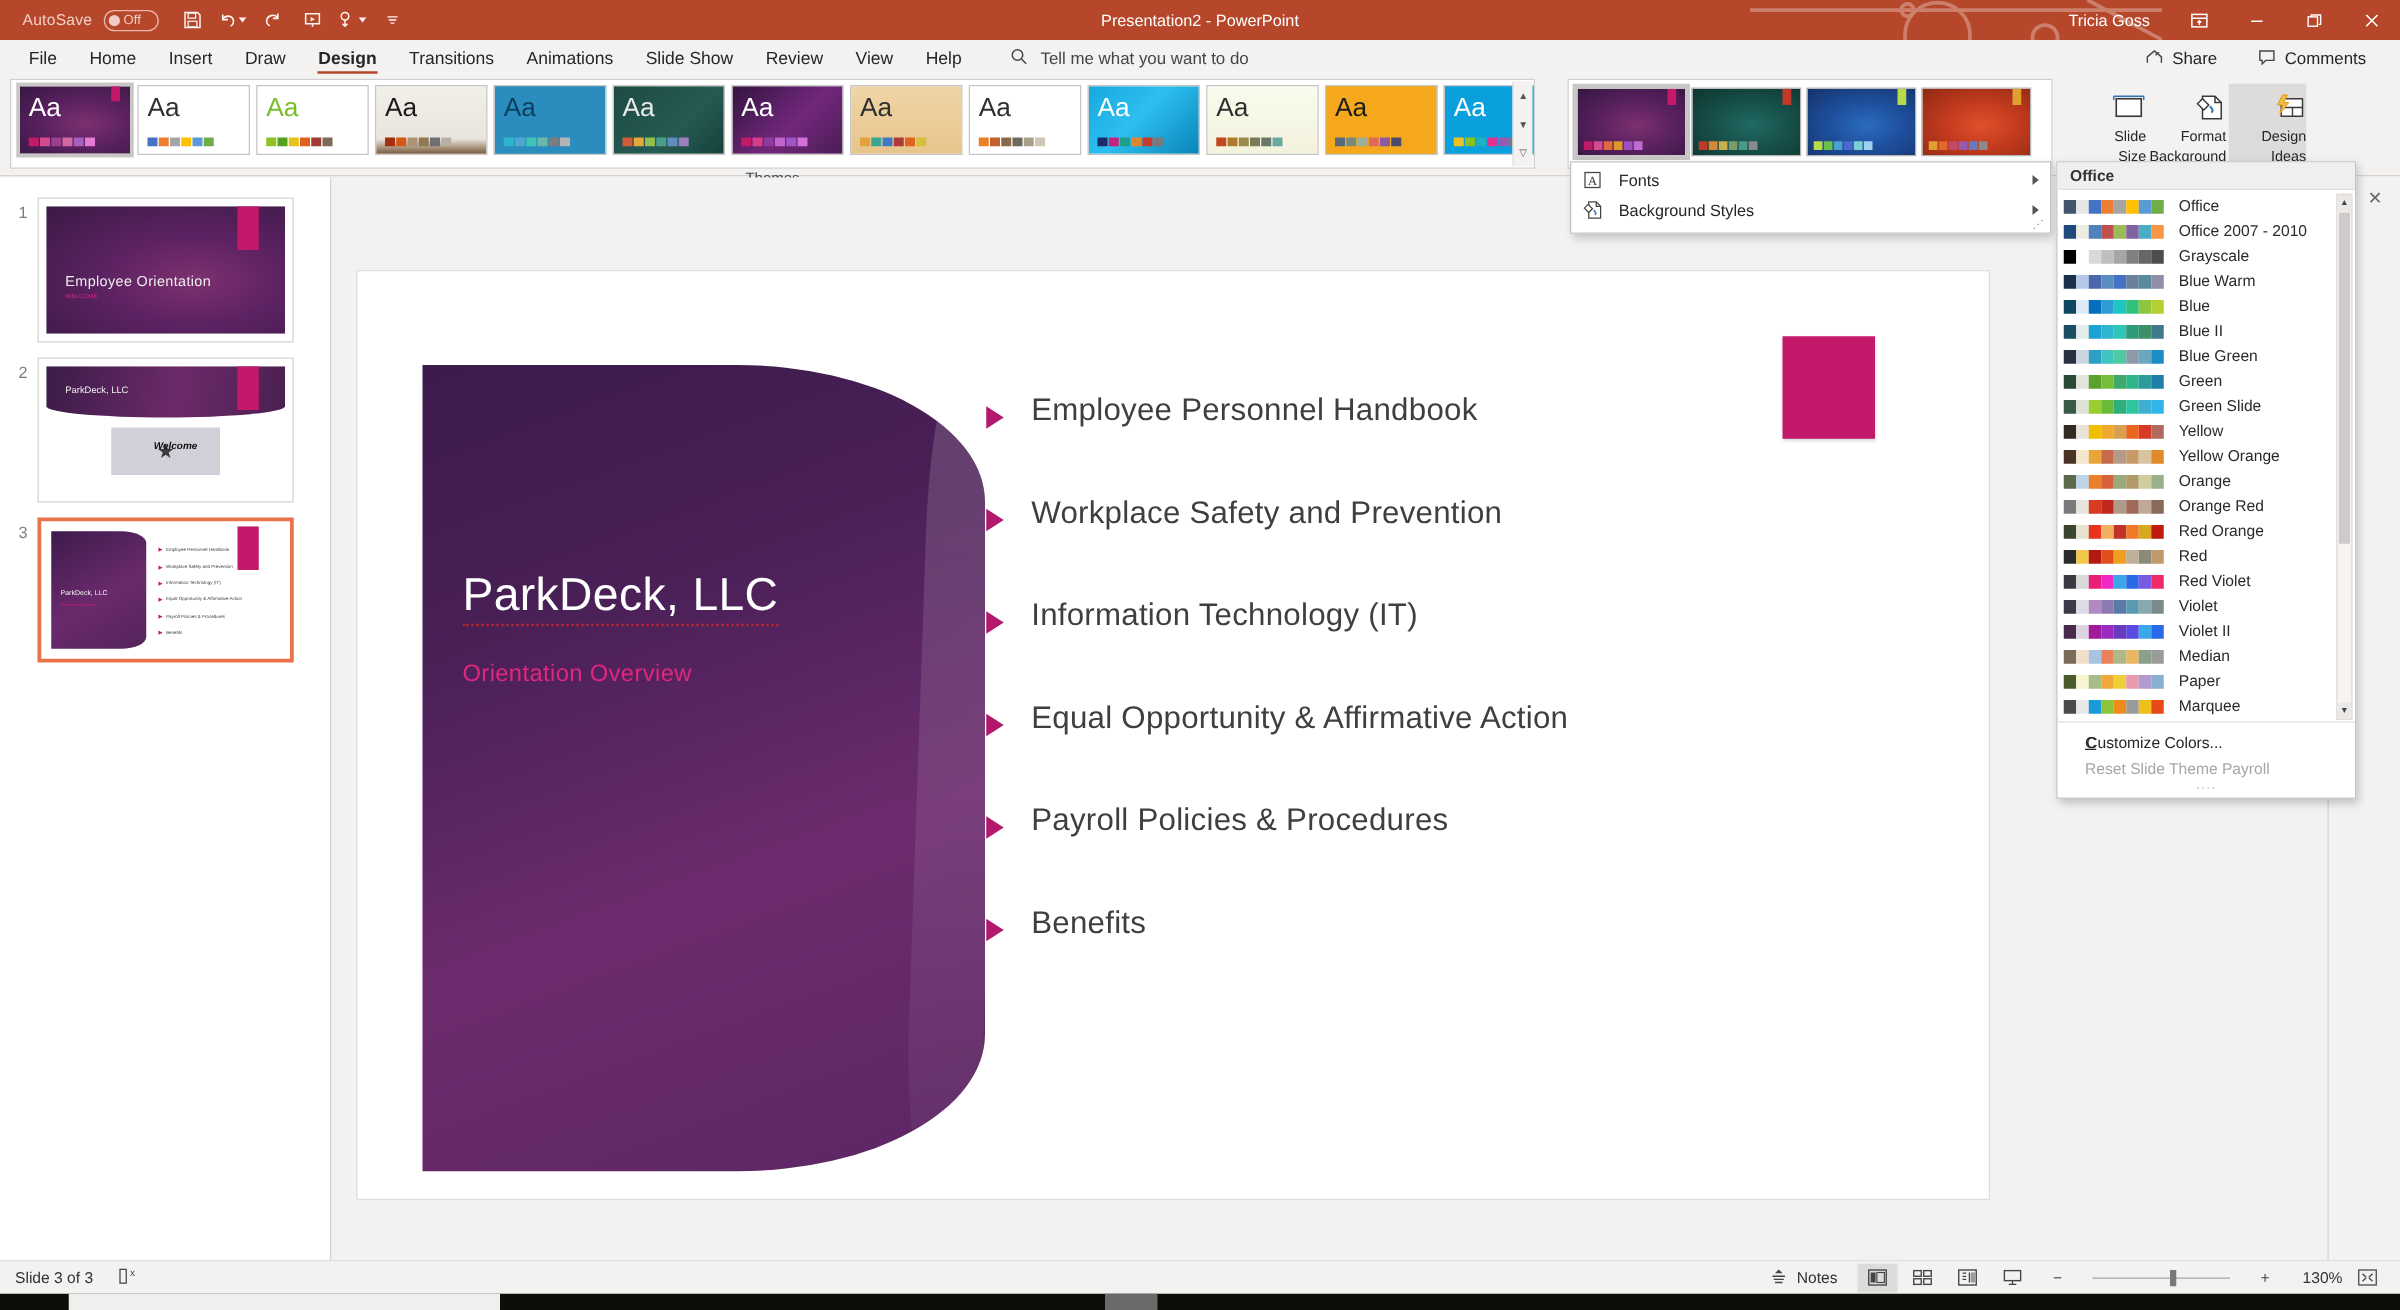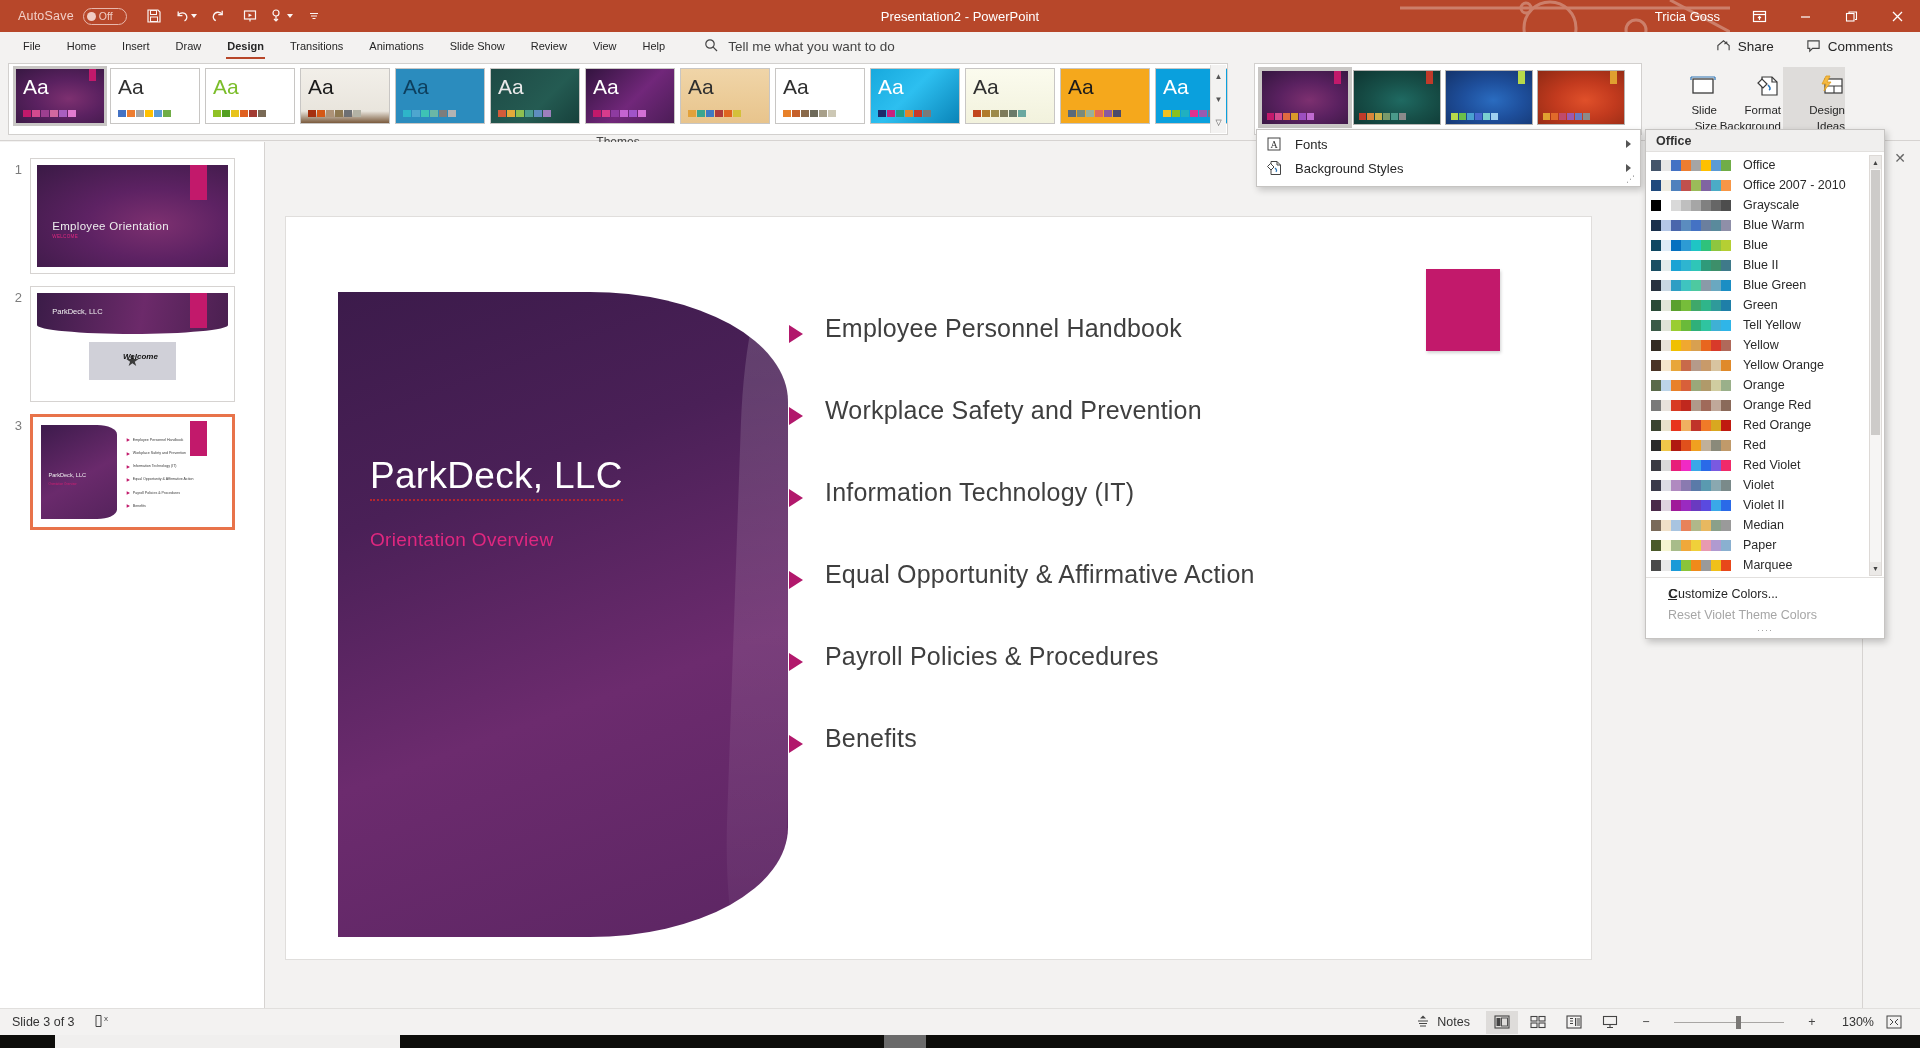--- a/index.html
+++ b/index.html
@@ -41,21 +41,21 @@
   .ribbon-swirl{
     position:absolute; right:190px; top:0; width:330px; height:32px; overflow:hidden; opacity:.30;
   }
 
   
   .tabbar{
     position:absolute; left:0; top:32px; width:1920px; height:29px;
     background:#f3f2f1; display:flex; align-items:center; padding-left:10px;
   }
   .tab{
-    padding:0 13px; height:29px; line-height:29px; font-size:11px; color:#262626; cursor:default;
+    padding:0 13px; height:29px; line-height:29px; font-size:14px; color:#262626; cursor:default;
     position:relative; white-space:nowrap;
   }
   .tab.active{ font-weight:bold; }
   .tab.active:after{
     content:""; position:absolute; left:12px; right:12px; bottom:2px; height:2px; background:#b7472a;
   }
   .tellme{ display:flex; align-items:center; gap:9px; padding-left:26px; color:#444; font-size:13.5px; }
   .tab-right{ margin-left:auto; display:flex; align-items:center; gap:6px; padding-right:14px; }
   .pill-btn{
     display:flex;align-items:center;gap:7px; padding:4px 12px; font-size:13.5px; color:#262626;
@@ -884,21 +884,21 @@
         <span class="cm-pal">
           <i style="background: rgb(58, 90, 71);"></i>
           <i style="background: rgb(223, 227, 215);"></i>
           <i style="background: rgb(154, 205, 50);"></i>
           <i style="background: rgb(106, 186, 58);"></i>
           <i style="background: rgb(47, 176, 122);"></i>
           <i style="background: rgb(47, 196, 160);"></i>
           <i style="background: rgb(63, 176, 212);"></i>
           <i style="background: rgb(47, 181, 232);"></i>
         </span>
-        <span>Tell Yellow</span>
+        <span>Green Slide</span>
       </div>
       <div class="cm-row">
         <span class="cm-pal">
           <i style="background: rgb(51, 43, 34);"></i>
           <i style="background: rgb(232, 226, 216);"></i>
           <i style="background: rgb(240, 192, 0);"></i>
           <i style="background: rgb(240, 168, 48);"></i>
           <i style="background: rgb(216, 160, 80);"></i>
           <i style="background: rgb(232, 102, 30);"></i>
           <i style="background: rgb(216, 58, 42);"></i>
@@ -1054,21 +1054,21 @@
     <div class="up">▲</div>
     <div class="bar"></div>
     <div class="dn">▼</div>
   </div>
   <div class="cm-foot">
     <div class="f-item">
         <u>C</u>
         <span style="margin-left:-8px">Customize Colors...</span>
       </div>
     <div class="f-item dim">
-        <span>Reset Violet Theme Colors</span>
+        <span>Reset Slide Theme Payroll</span>
       </div>
     <div class="cm-grip">····</div>
   </div>
 </div>
 
 <div class="statusbar">
   <div class="sb-left">
     <span>Slide 3 of 3</span>
     <span>
       <svg width="16" height="16" viewBox="0 0 16 16">

